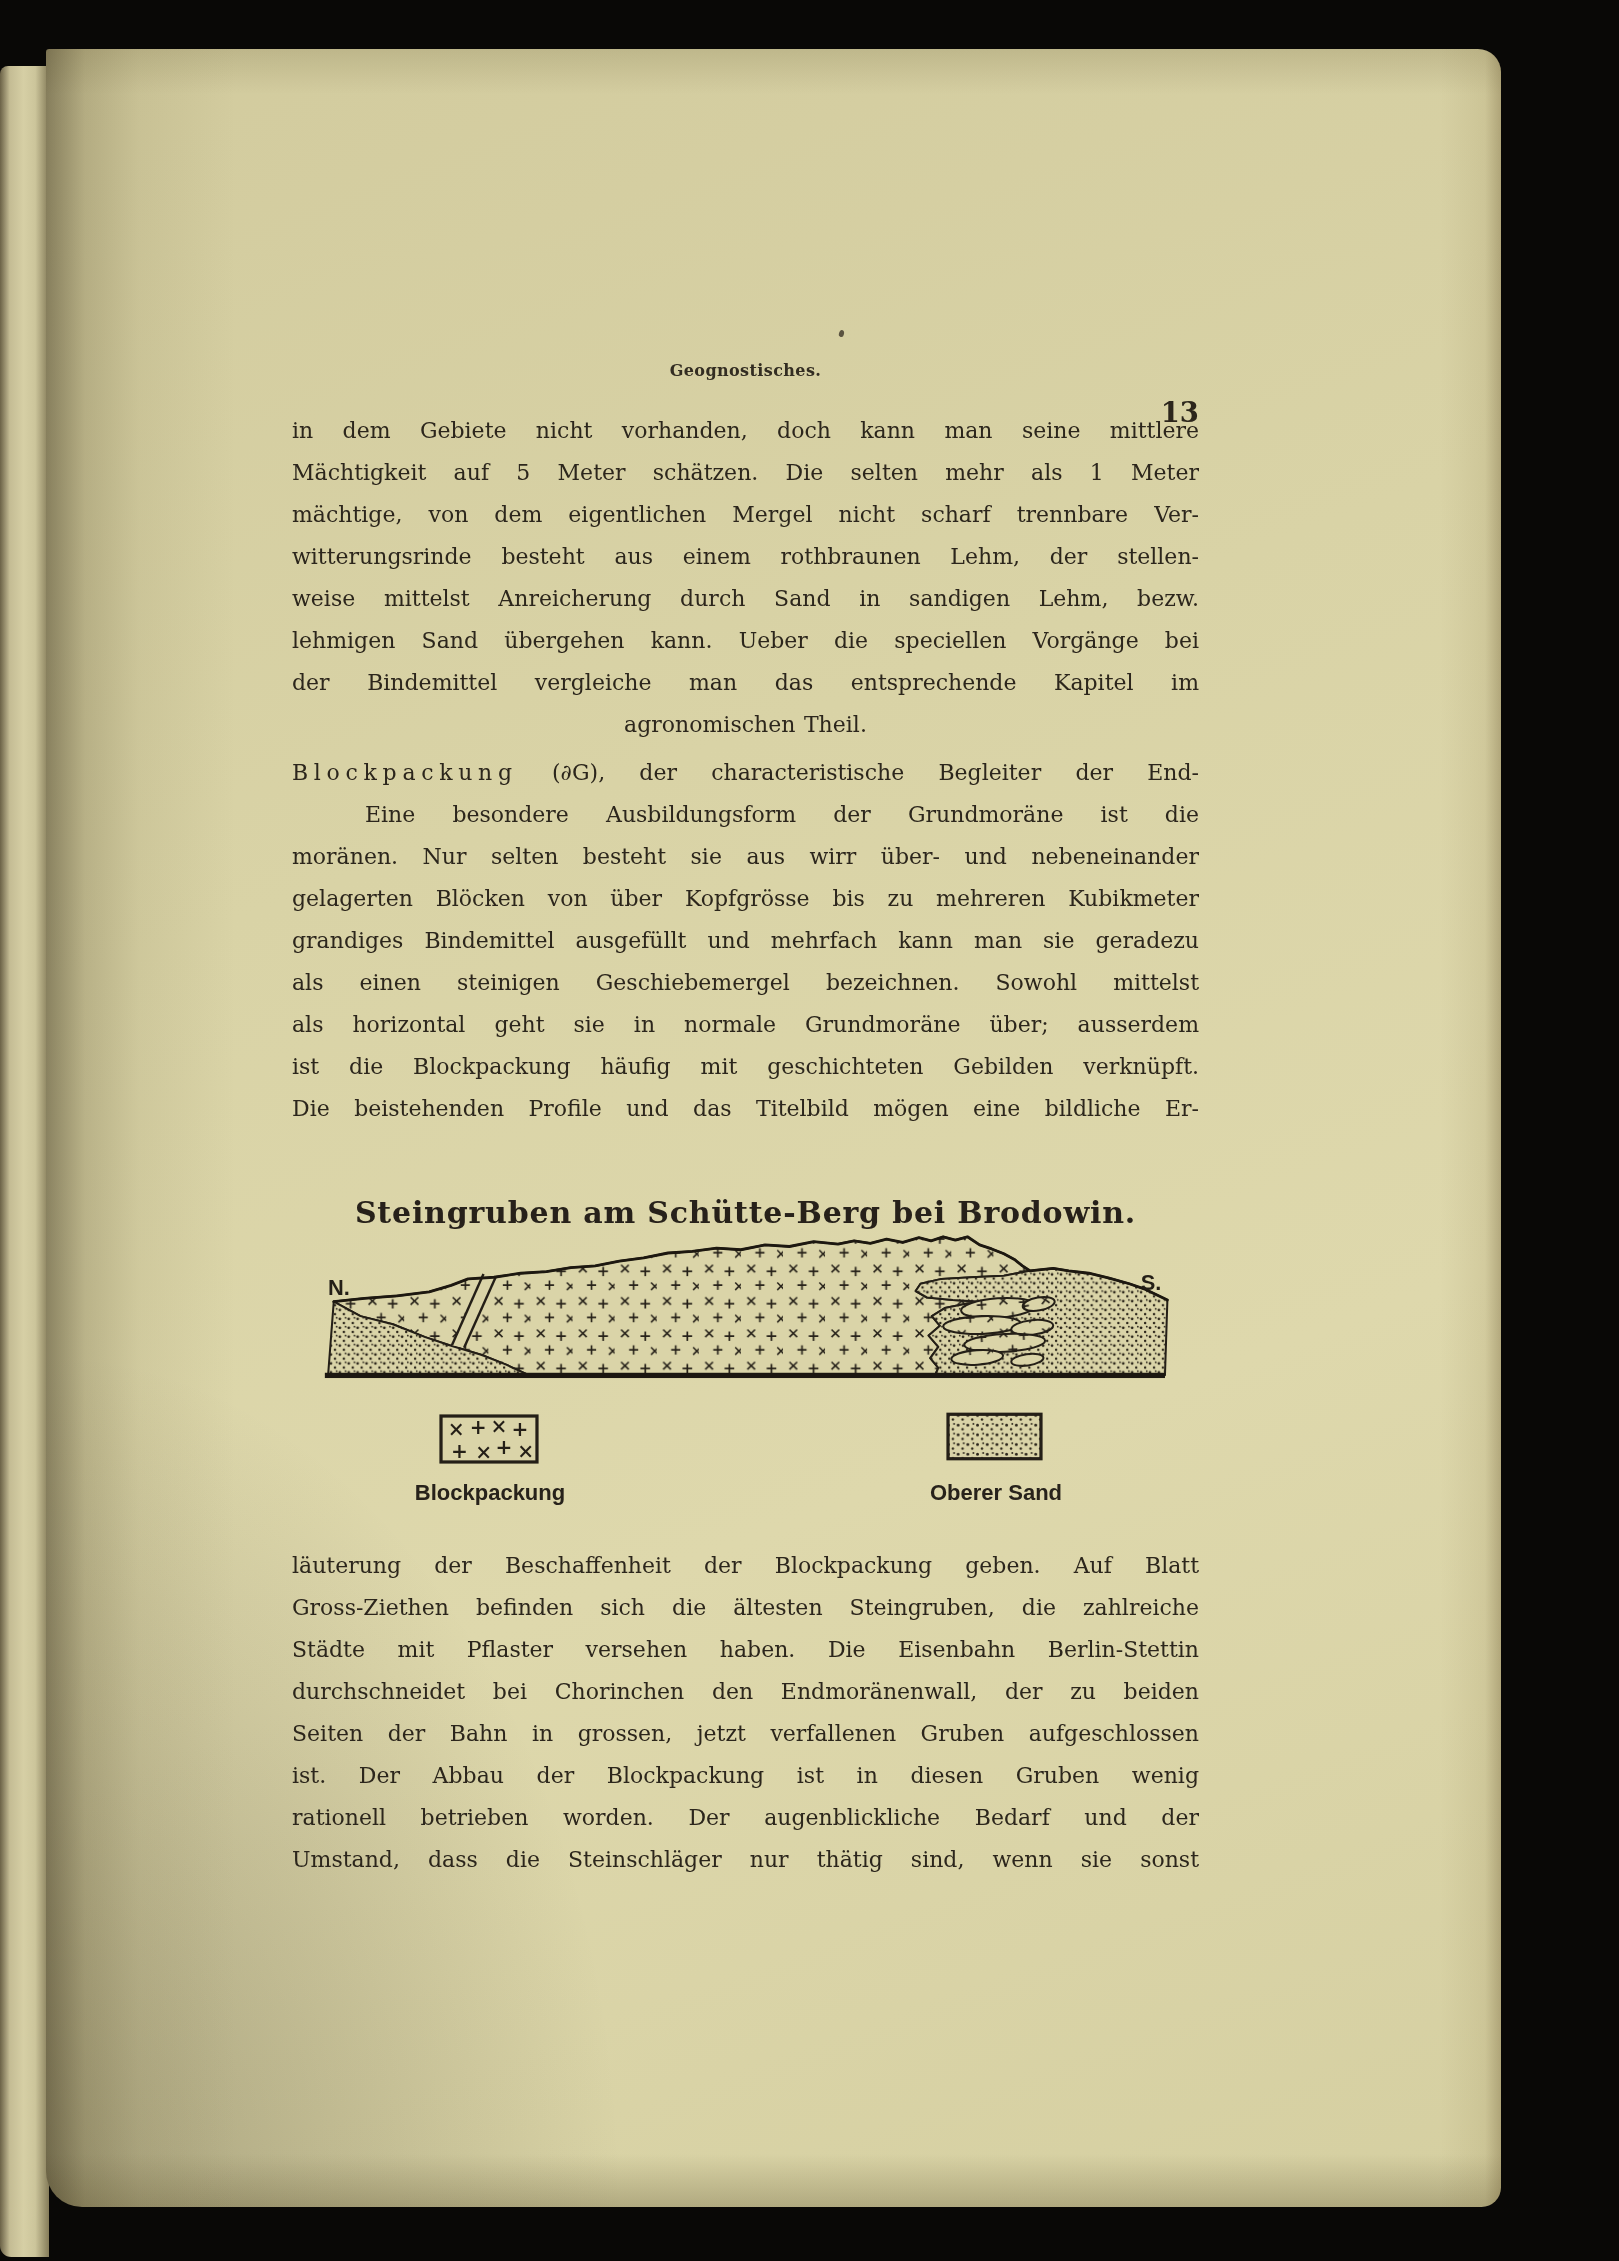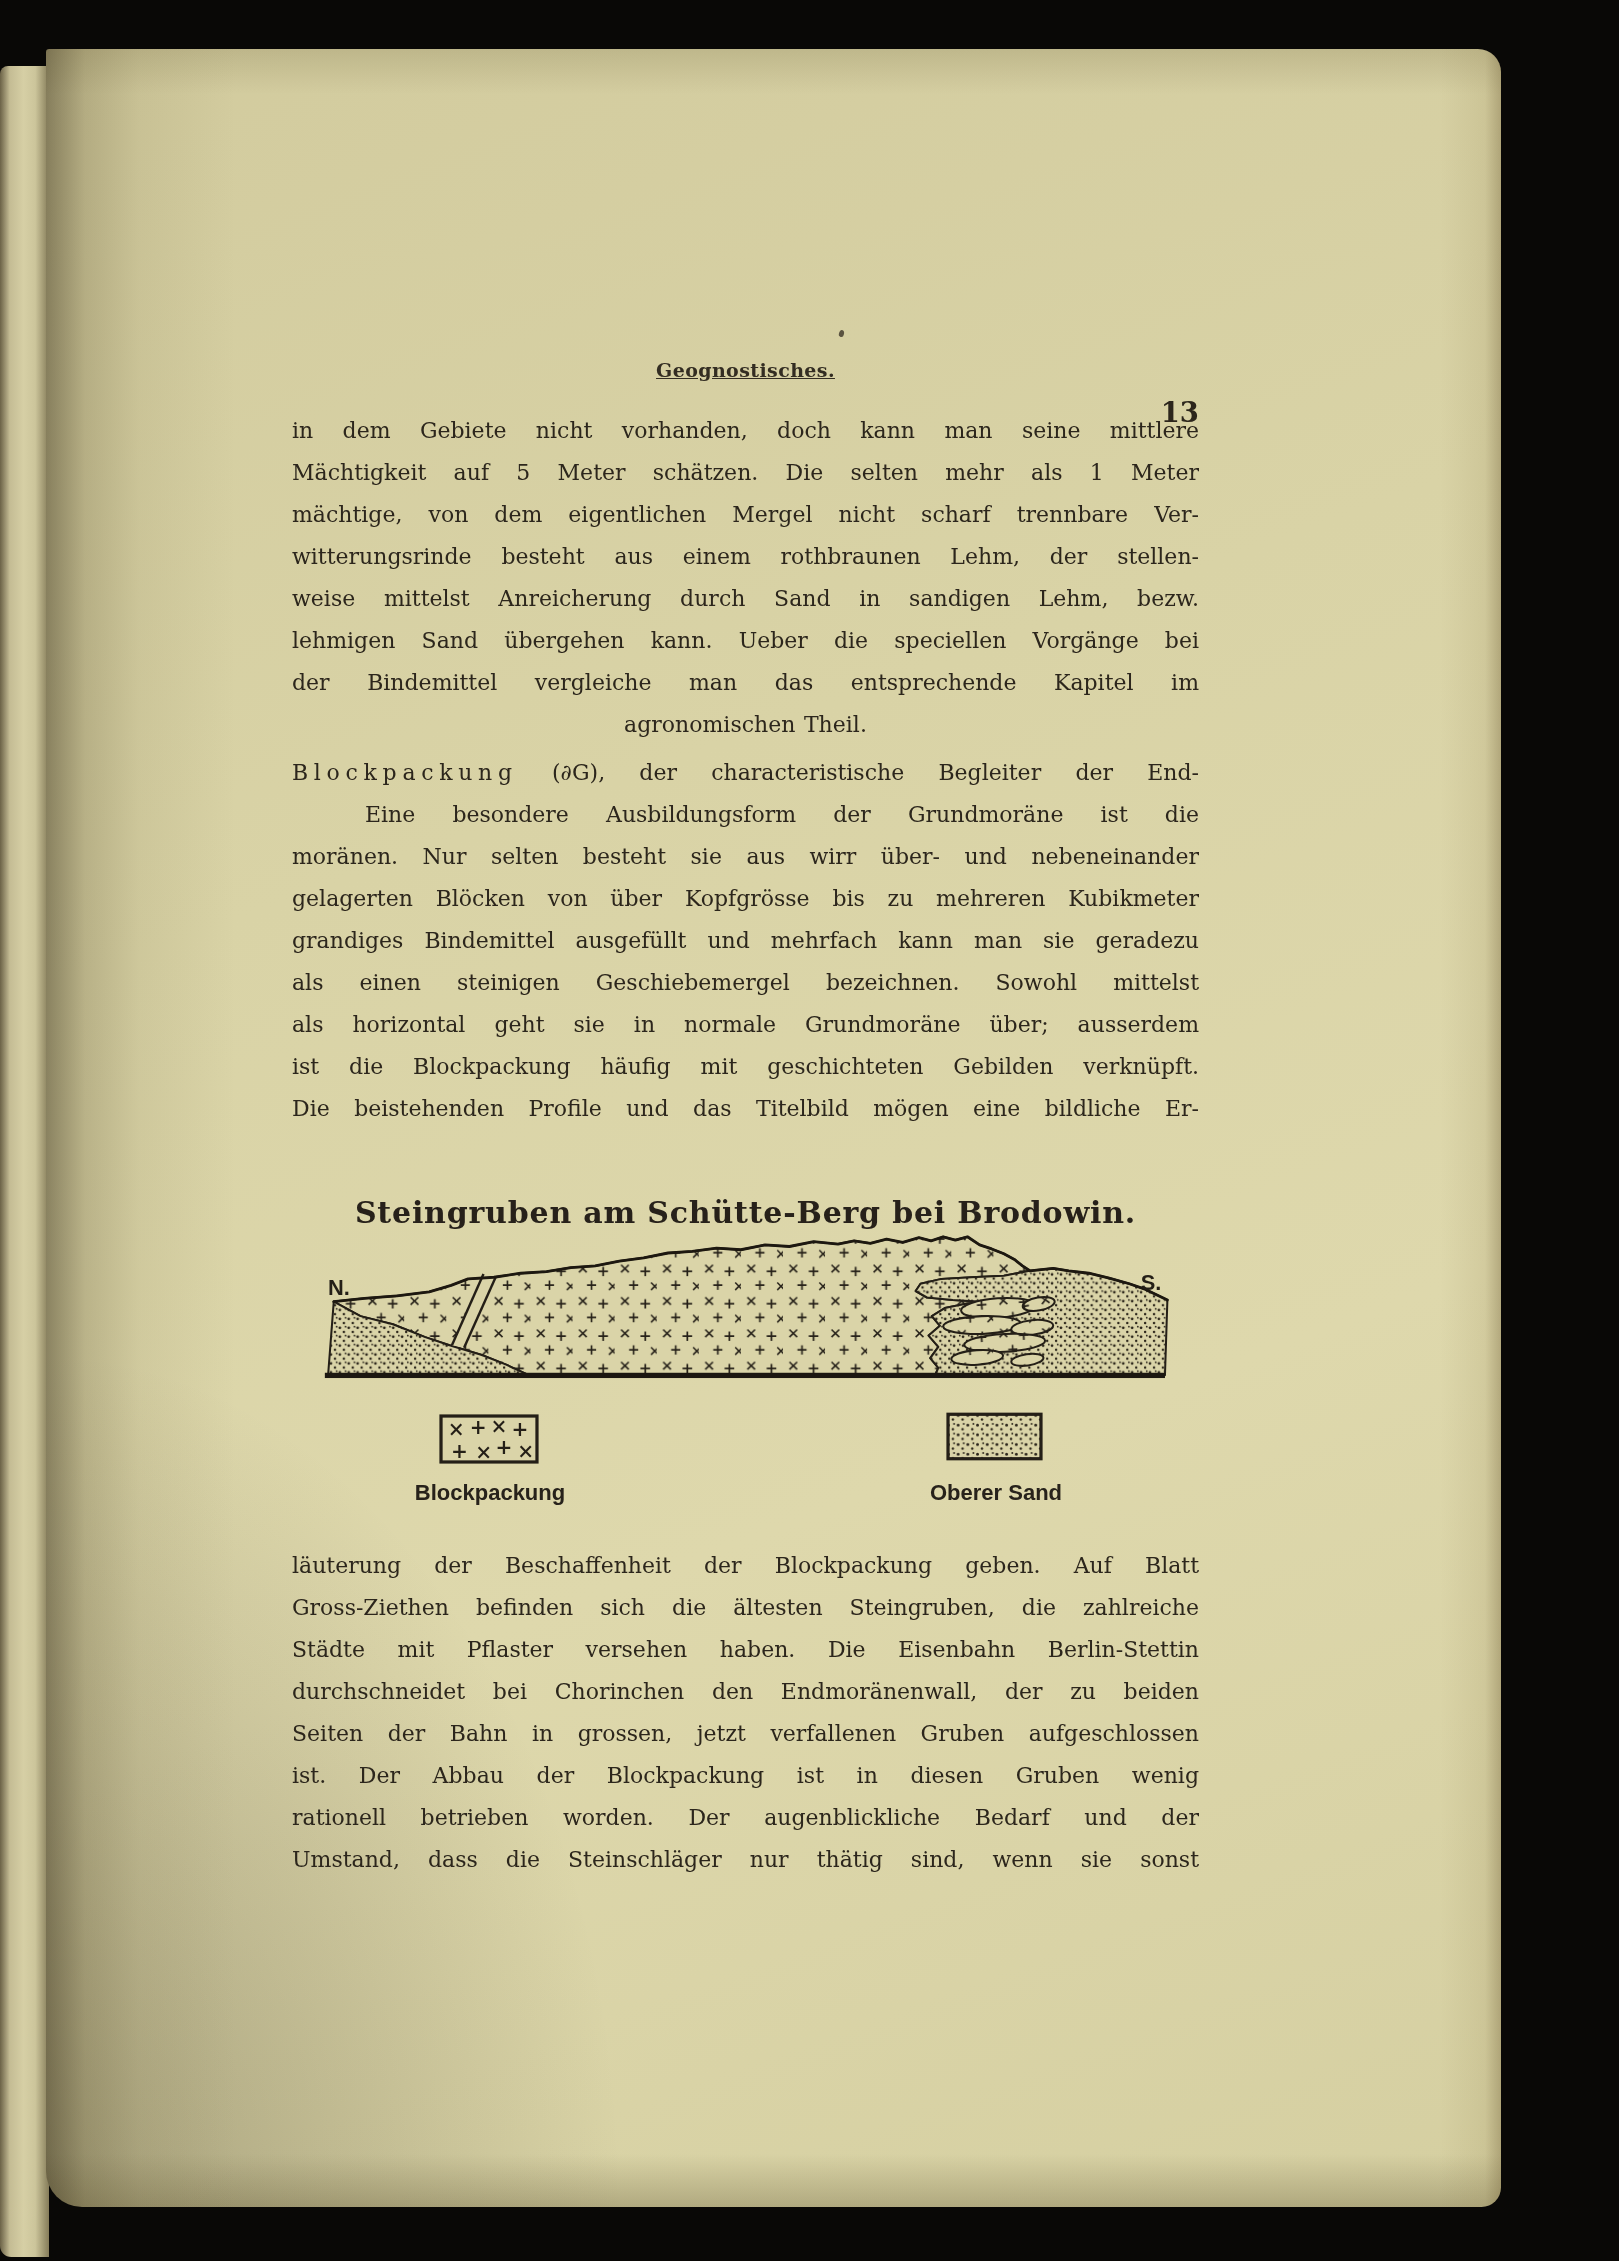--- a/index.html
+++ b/index.html
@@ -23,22 +23,22 @@
     background:
       linear-gradient(90deg, rgba(58,49,26,0.50) 0px, rgba(100,90,55,0.28) 39px, rgba(130,120,80,0.13) 93px, rgba(0,0,0,0) 190px),
       linear-gradient(270deg, rgba(110,92,50,0.38) 0px, rgba(150,135,85,0.16) 16px, rgba(0,0,0,0) 61px),
       linear-gradient(0deg, rgba(95,85,50,0.32) 0px, rgba(0,0,0,0) 53px),
       linear-gradient(180deg, rgba(115,105,65,0.22) 0px, rgba(0,0,0,0) 45px),
       radial-gradient(ellipse at 0% 100%, rgba(45,38,20,0.30), rgba(0,0,0,0) 28%),
       linear-gradient(160deg, #d2cb9e 0%, #d9d3a6 35%, #ded8ac 65%, #d5cfa1 100%);
   }
   .running-head{
     position:absolute;left:246px;top:308px;width:907px;
-    text-align:center;font-weight:bold;font-size:19px;line-height:27.5px;
-    color:#332d22;letter-spacing:0.4px;text-decoration:underline;
+    text-align:center;font-weight:bold;font-size:16px;line-height:27.5px;
+    color:#332d22;letter-spacing:0.4px;
   }
   .page-number{
     position:absolute;left:1072px;top:300px;width:81px;
     text-align:right;font-weight:bold;font-size:27.5px;line-height:31px;color:#2c261c;margin-top:48px;
   }
   .speck{
     position:absolute;left:793px;top:281px;width:4.9px;height:7.3px;
     background:#453e30;border-radius:50% 50% 50% 50%/60% 60% 40% 40%;
     transform:rotate(14deg);opacity:.85;
   }

